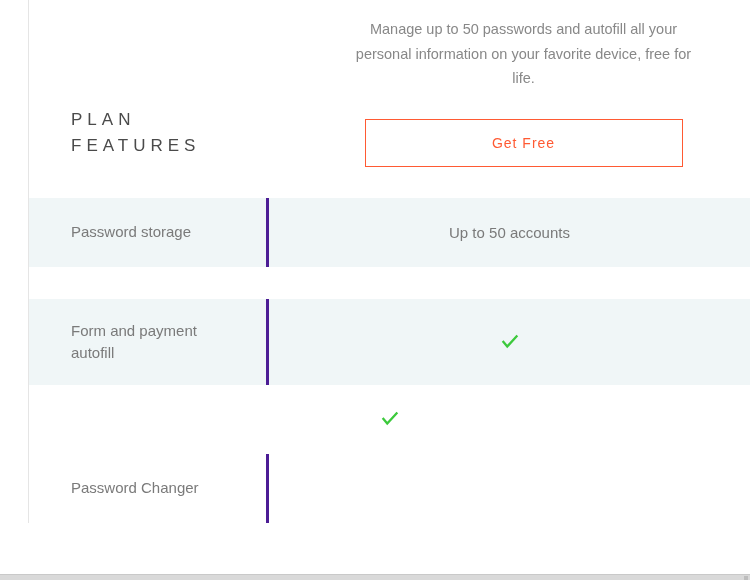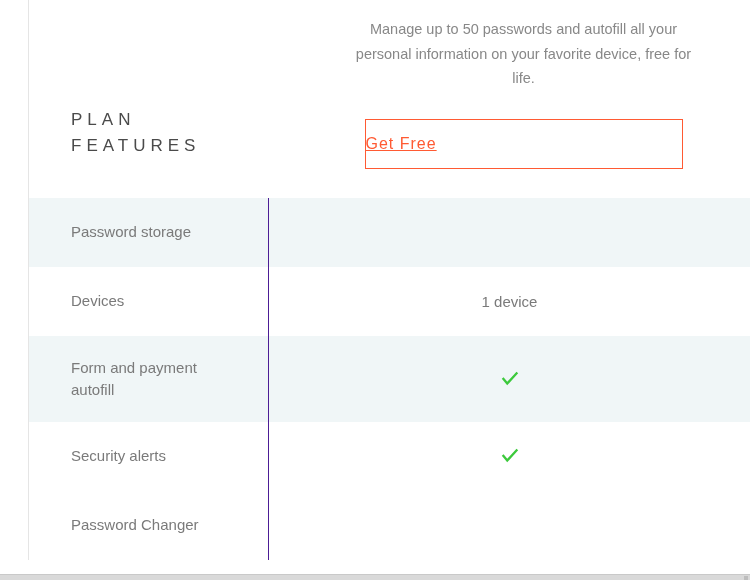--- a/index.html
+++ b/index.html
@@ -48,45 +48,45 @@
       font-size: 14.5px;
       line-height: 1.7;
       max-width: 340px;
       margin-bottom: 28px;
       margin-top: 17px;
     }
     .cta-button {
       border: 1px solid #ff5a33;
       color: #ff5a33;
       background: #ffffff;
-      font-size: 16px;
+      font-size: 14px;
       letter-spacing: 1px;
       padding: 15px 0;
       width: 318px;
-      text-align: left;
+      text-align: center;
       cursor: pointer;
       font-family: inherit;
-      text-decoration: underline;
     }
     .feature-row {
       display: flex;
       align-items: center;
       min-height: 69px;
     }
     .feature-row.alt {
       background: #f0f6f7;
     }
     .feature-row.tall {
       min-height: 86px;
+      margin-top: 32px;
     }
     .feature-label-cell {
       width: 240px;
       padding-left: 42px;
       padding-right: 30px;
-      border-right: 1px solid #4c1d95;
+      border-right: 3px solid #4c1d95;
       display: flex;
       align-items: center;
       align-self: stretch;
       color: #7a7a7a;
       font-size: 15px;
       line-height: 1.5;
     }
     .feature-value-cell {
       flex: 1;
       display: flex;
@@ -135,40 +135,36 @@
   <div class="header-right">
     <div class="plan-desc">Manage up to 50 passwords and autofill all your personal information on your favorite device, free for life.</div>
     <button class="cta-button">Get Free</button>
   </div>
 </div>
 
 <div class="table-wrapper">
 
   <div class="feature-row alt">
     <div class="feature-label-cell">Password storage</div>
+    <div class="feature-value-cell">Up to 50 accounts</div>
   </div>
 
-  <div class="feature-row">
-    <div class="feature-label-cell">Devices</div>
-    <div class="feature-value-cell">1 device</div>
-  </div>
 
   <div class="feature-row alt tall">
     <div class="feature-label-cell">Form and payment autofill</div>
     <div class="feature-value-cell">
       <span class="check-icon">
         <svg viewBox="0 0 24 24">
             <polyline points="4 12 9 18 20 6"></polyline>
           </svg>
       </span>
     </div>
   </div>
 
   <div class="feature-row">
-    <div class="feature-label-cell">Security alerts</div>
     <div class="feature-value-cell">
       <span class="check-icon">
         <svg viewBox="0 0 24 24">
             <polyline points="4 12 9 18 20 6"></polyline>
           </svg>
       </span>
     </div>
   </div>
 
 

